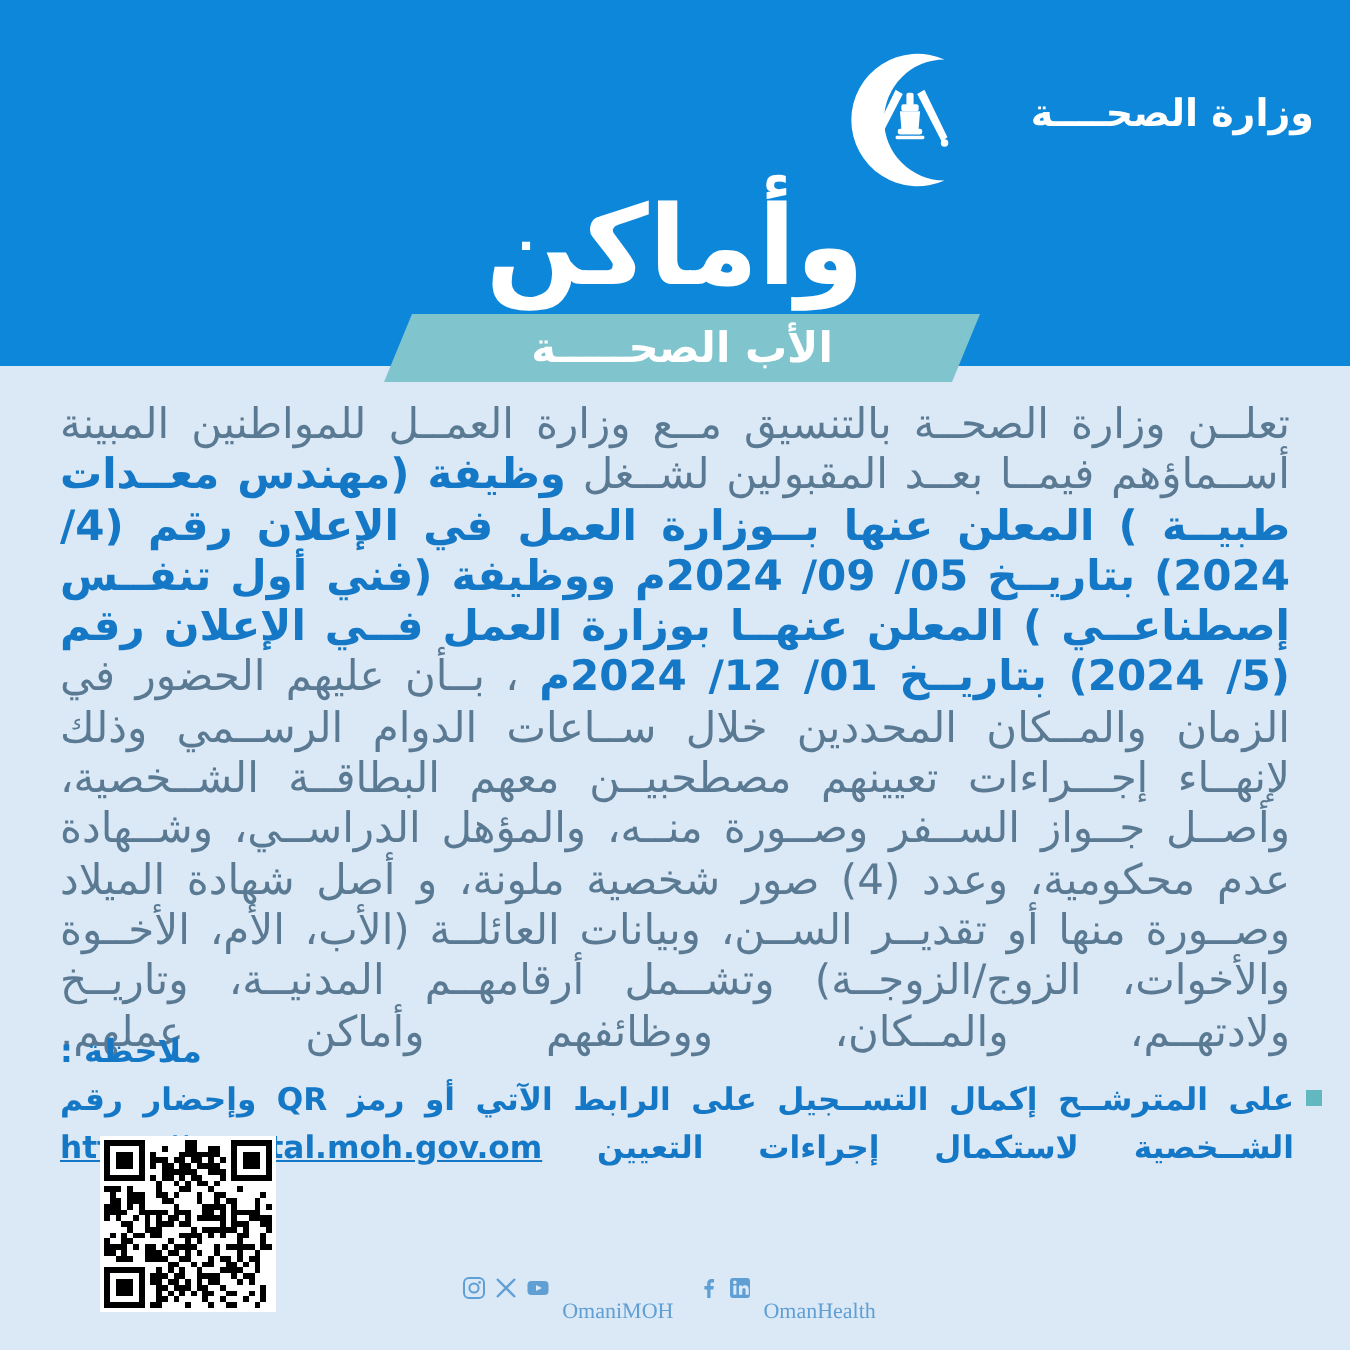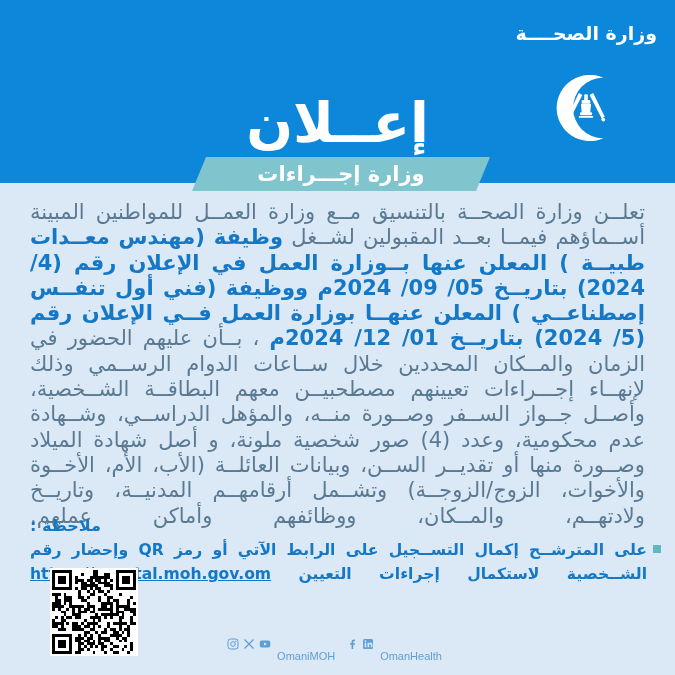--- a/index.html
+++ b/index.html
@@ -30,21 +30,21 @@
     width: 675px;
     height: 183px;
     background: #0d87d9;
   }
 
   .logo-block {
     position: absolute;
     right: 18px;
     top: 24px;
     display: flex;
-    flex-direction: column;
+    flex-direction: row;
     align-items: center;
     gap: 24px;
   }
 
   .logo-emblem {
     width: 72px;
     height: 72px;
     flex: 0 0 auto;
   }
 
@@ -215,21 +215,21 @@
   }
   .social-icon {
     width: 12px;
     height: 12px;
     display: block;
     flex: 0 0 auto;
   }
   .social-handle {
     color: #5f9fd4;
     font-size: 11px;
-    font-family: Liberation Sans, sans-serif;
+    font-family: Liberation Serif, serif;
     direction: ltr;
     white-space: nowrap;
     margin-right: 6px;
     margin-left: 2px;
     margin-top: 24px;
   }
 </style>
 </head>
 <body>
 
@@ -254,25 +254,25 @@
 
           <path d="M-10 -18 L-5 -15 L-22 18 L-26 15 Z"></path>
           <circle cx="-24" cy="19" r="2.6"></circle>
 
           <path d="M10 -18 L5 -15 L22 18 L26 15 Z"></path>
           <circle cx="24" cy="19" r="2.6"></circle>
         </g>
       </svg>
     </div>
 
-    <div class="headline">إعــلان</div>
+    <div class="headline">وأماكن</div>
   </div>
 
   <div class="subtitle-band">
-    <span class="subtitle-text">وزارة إجـــراءات</span>
+    <span class="subtitle-text">الأب الصحـــــة</span>
   </div>
 
   <div class="body-wrap">
     <p class="body-par" id="body-paragraph"><span>تعلــن وزارة الصحــة بالتنسيق مــع وزارة العمــل للمواطنين المبينة أســماؤهم فيمــا بعــد المقبولين لشــغل </span><b>وظيفة (مهندس معــدات طبيــة ) المعلن عنها بــوزارة العمل في الإعلان رقم (4/ 2024) بتاريــخ 05/ 09/ 2024م ووظيفة (فني أول تنفــس إصطناعــي ) المعلن عنهــا بوزارة العمل فــي الإعلان رقم (5/ 2024) بتاريــخ 01/ 12/ 2024م</b><span> ، بــأن عليهم الحضور في الزمان والمــكان المحددين خلال ســاعات الدوام الرســمي وذلك لإنهــاء إجـــراءات تعيينهم مصطحبيــن معهم البطاقــة الشــخصية، وأصــل جــواز الســفر وصــورة منــه، والمؤهل الدراســي، وشــهادة عدم محكومية، وعدد (4) صور شخصية ملونة، و أصل شهادة الميلاد وصــورة منها أو تقديــر الســن، وبيانات العائلــة (الأب، الأم، الأخــوة والأخوات، الزوج/الزوجــة) وتشــمل أرقامهــم المدنيــة، وتاريــخ ولادتهــم، والمــكان، ووظائفهم وأماكن عملهم.</span></p>
   </div>
 
   <div class="note-wrap">
     <div class="note-heading">ملاحظة :</div>
     <div class="note-item">
       <span class="note-bullet"></span>

